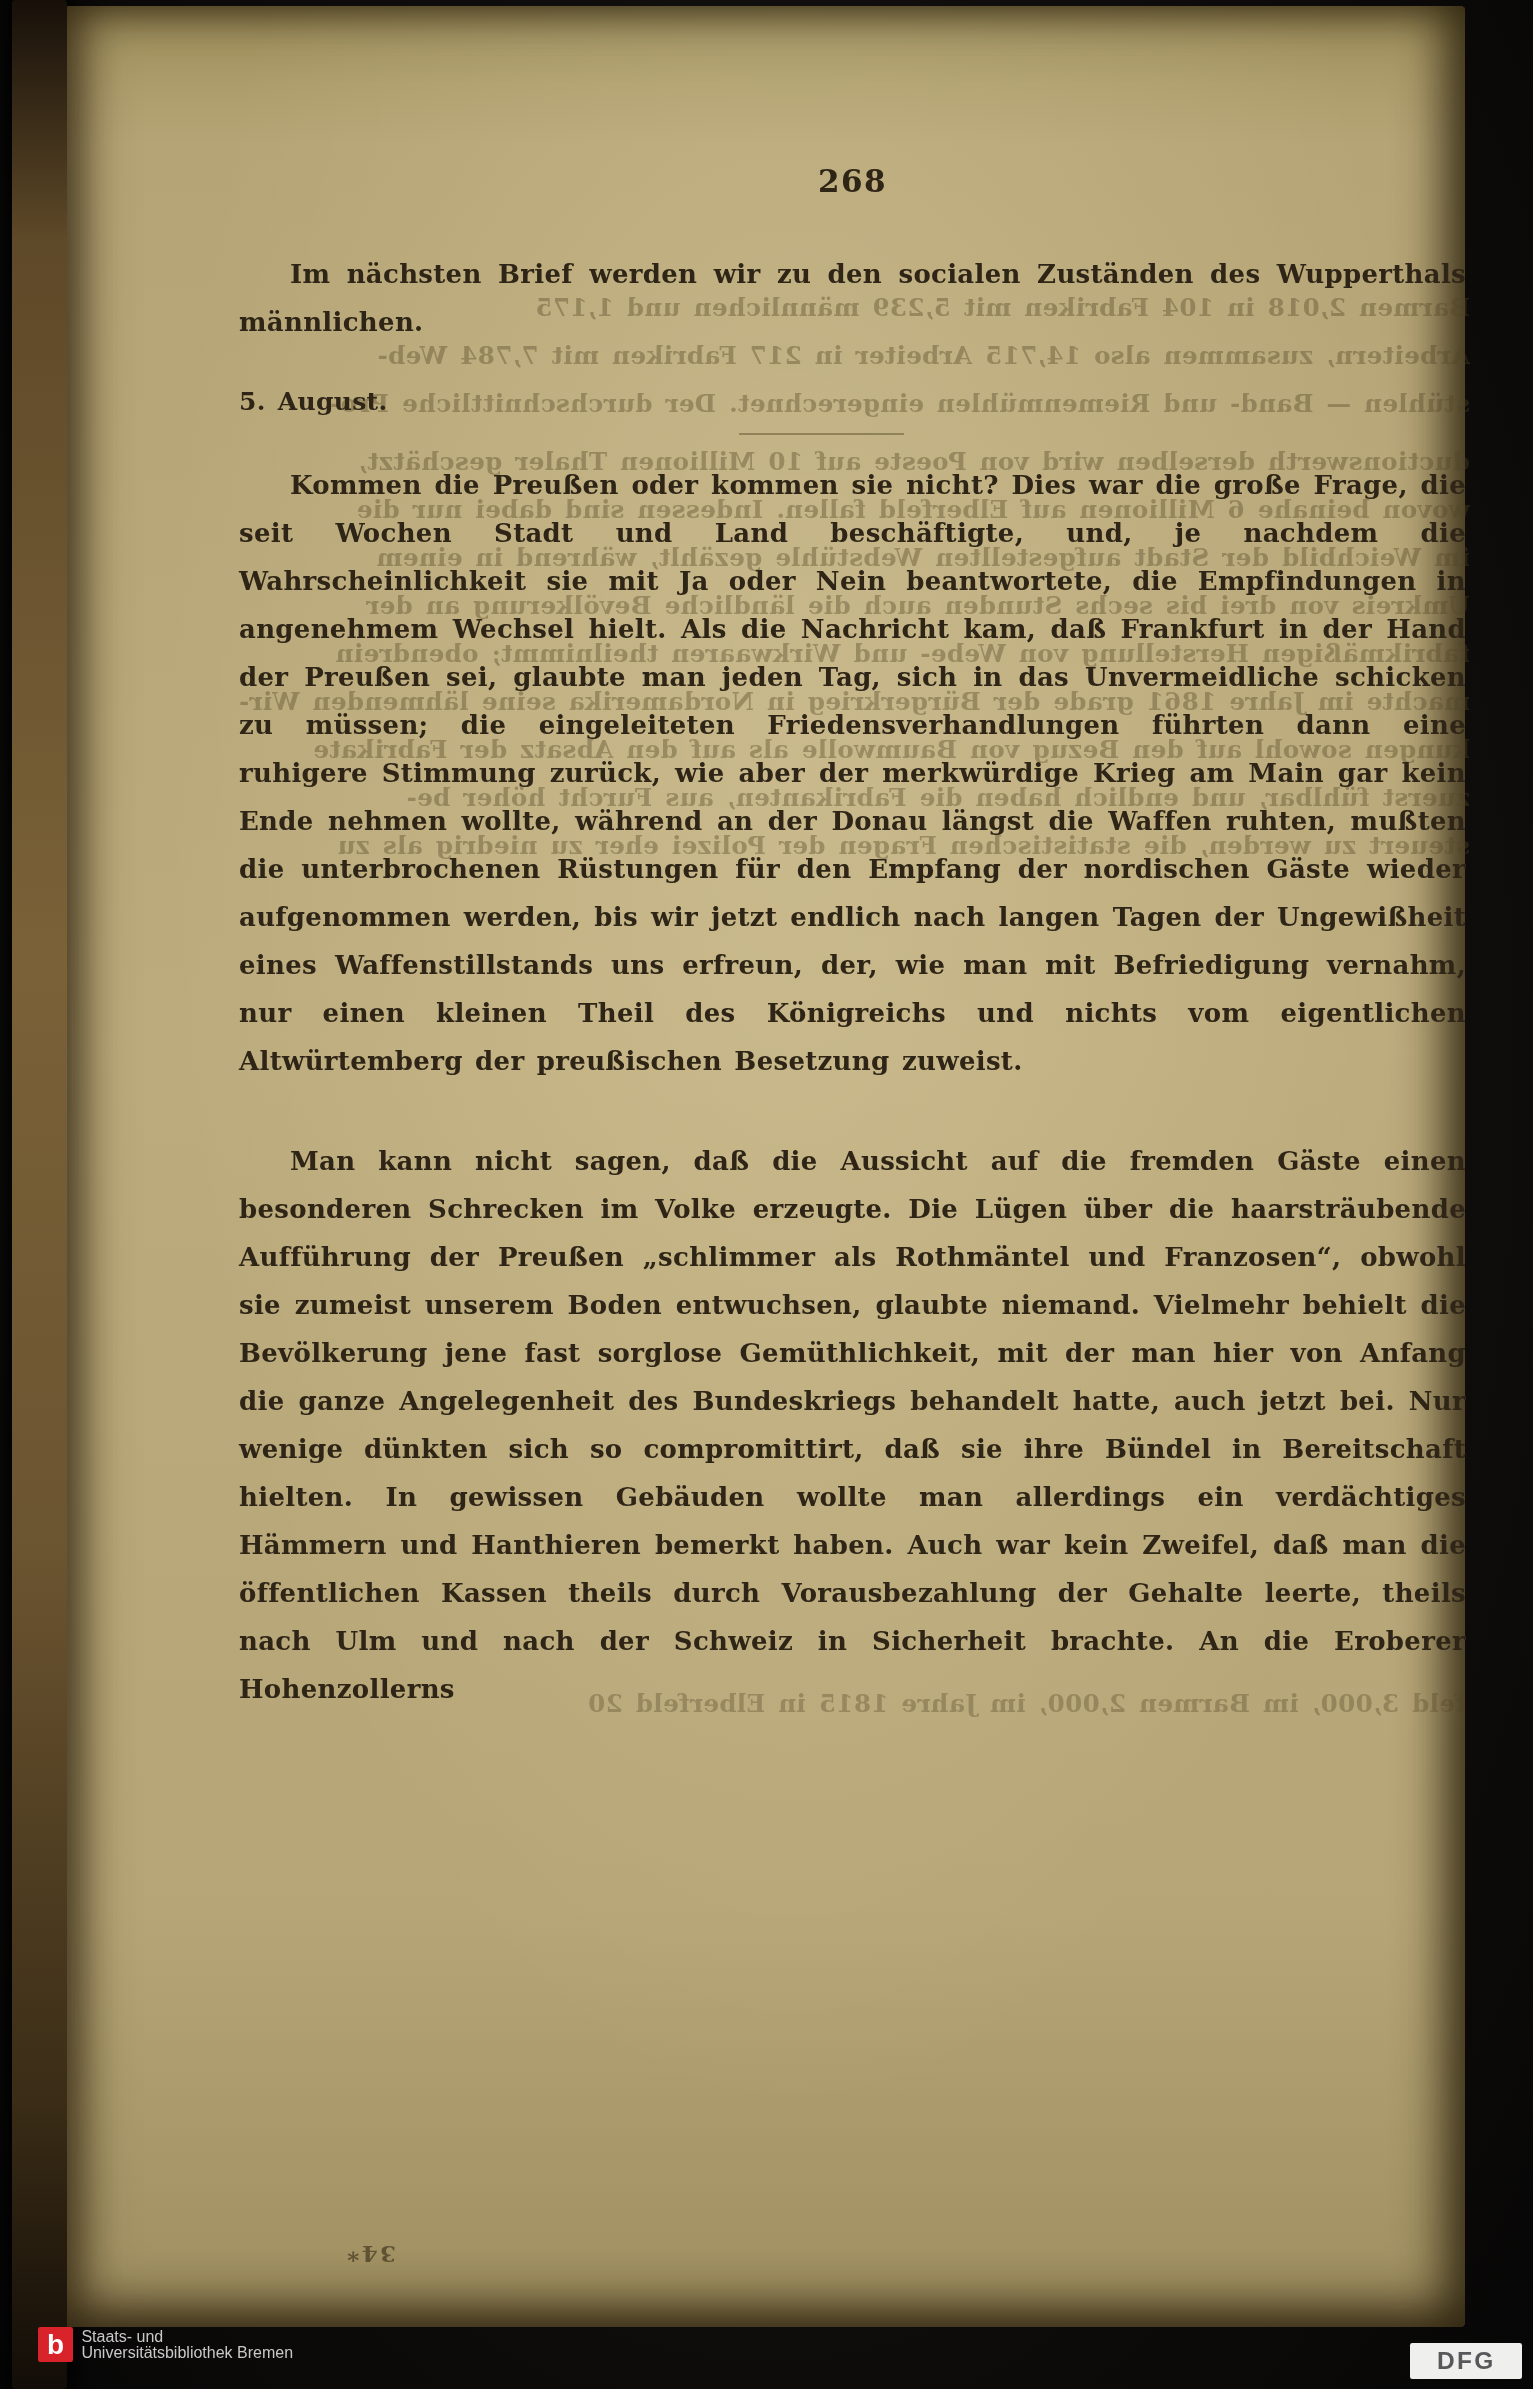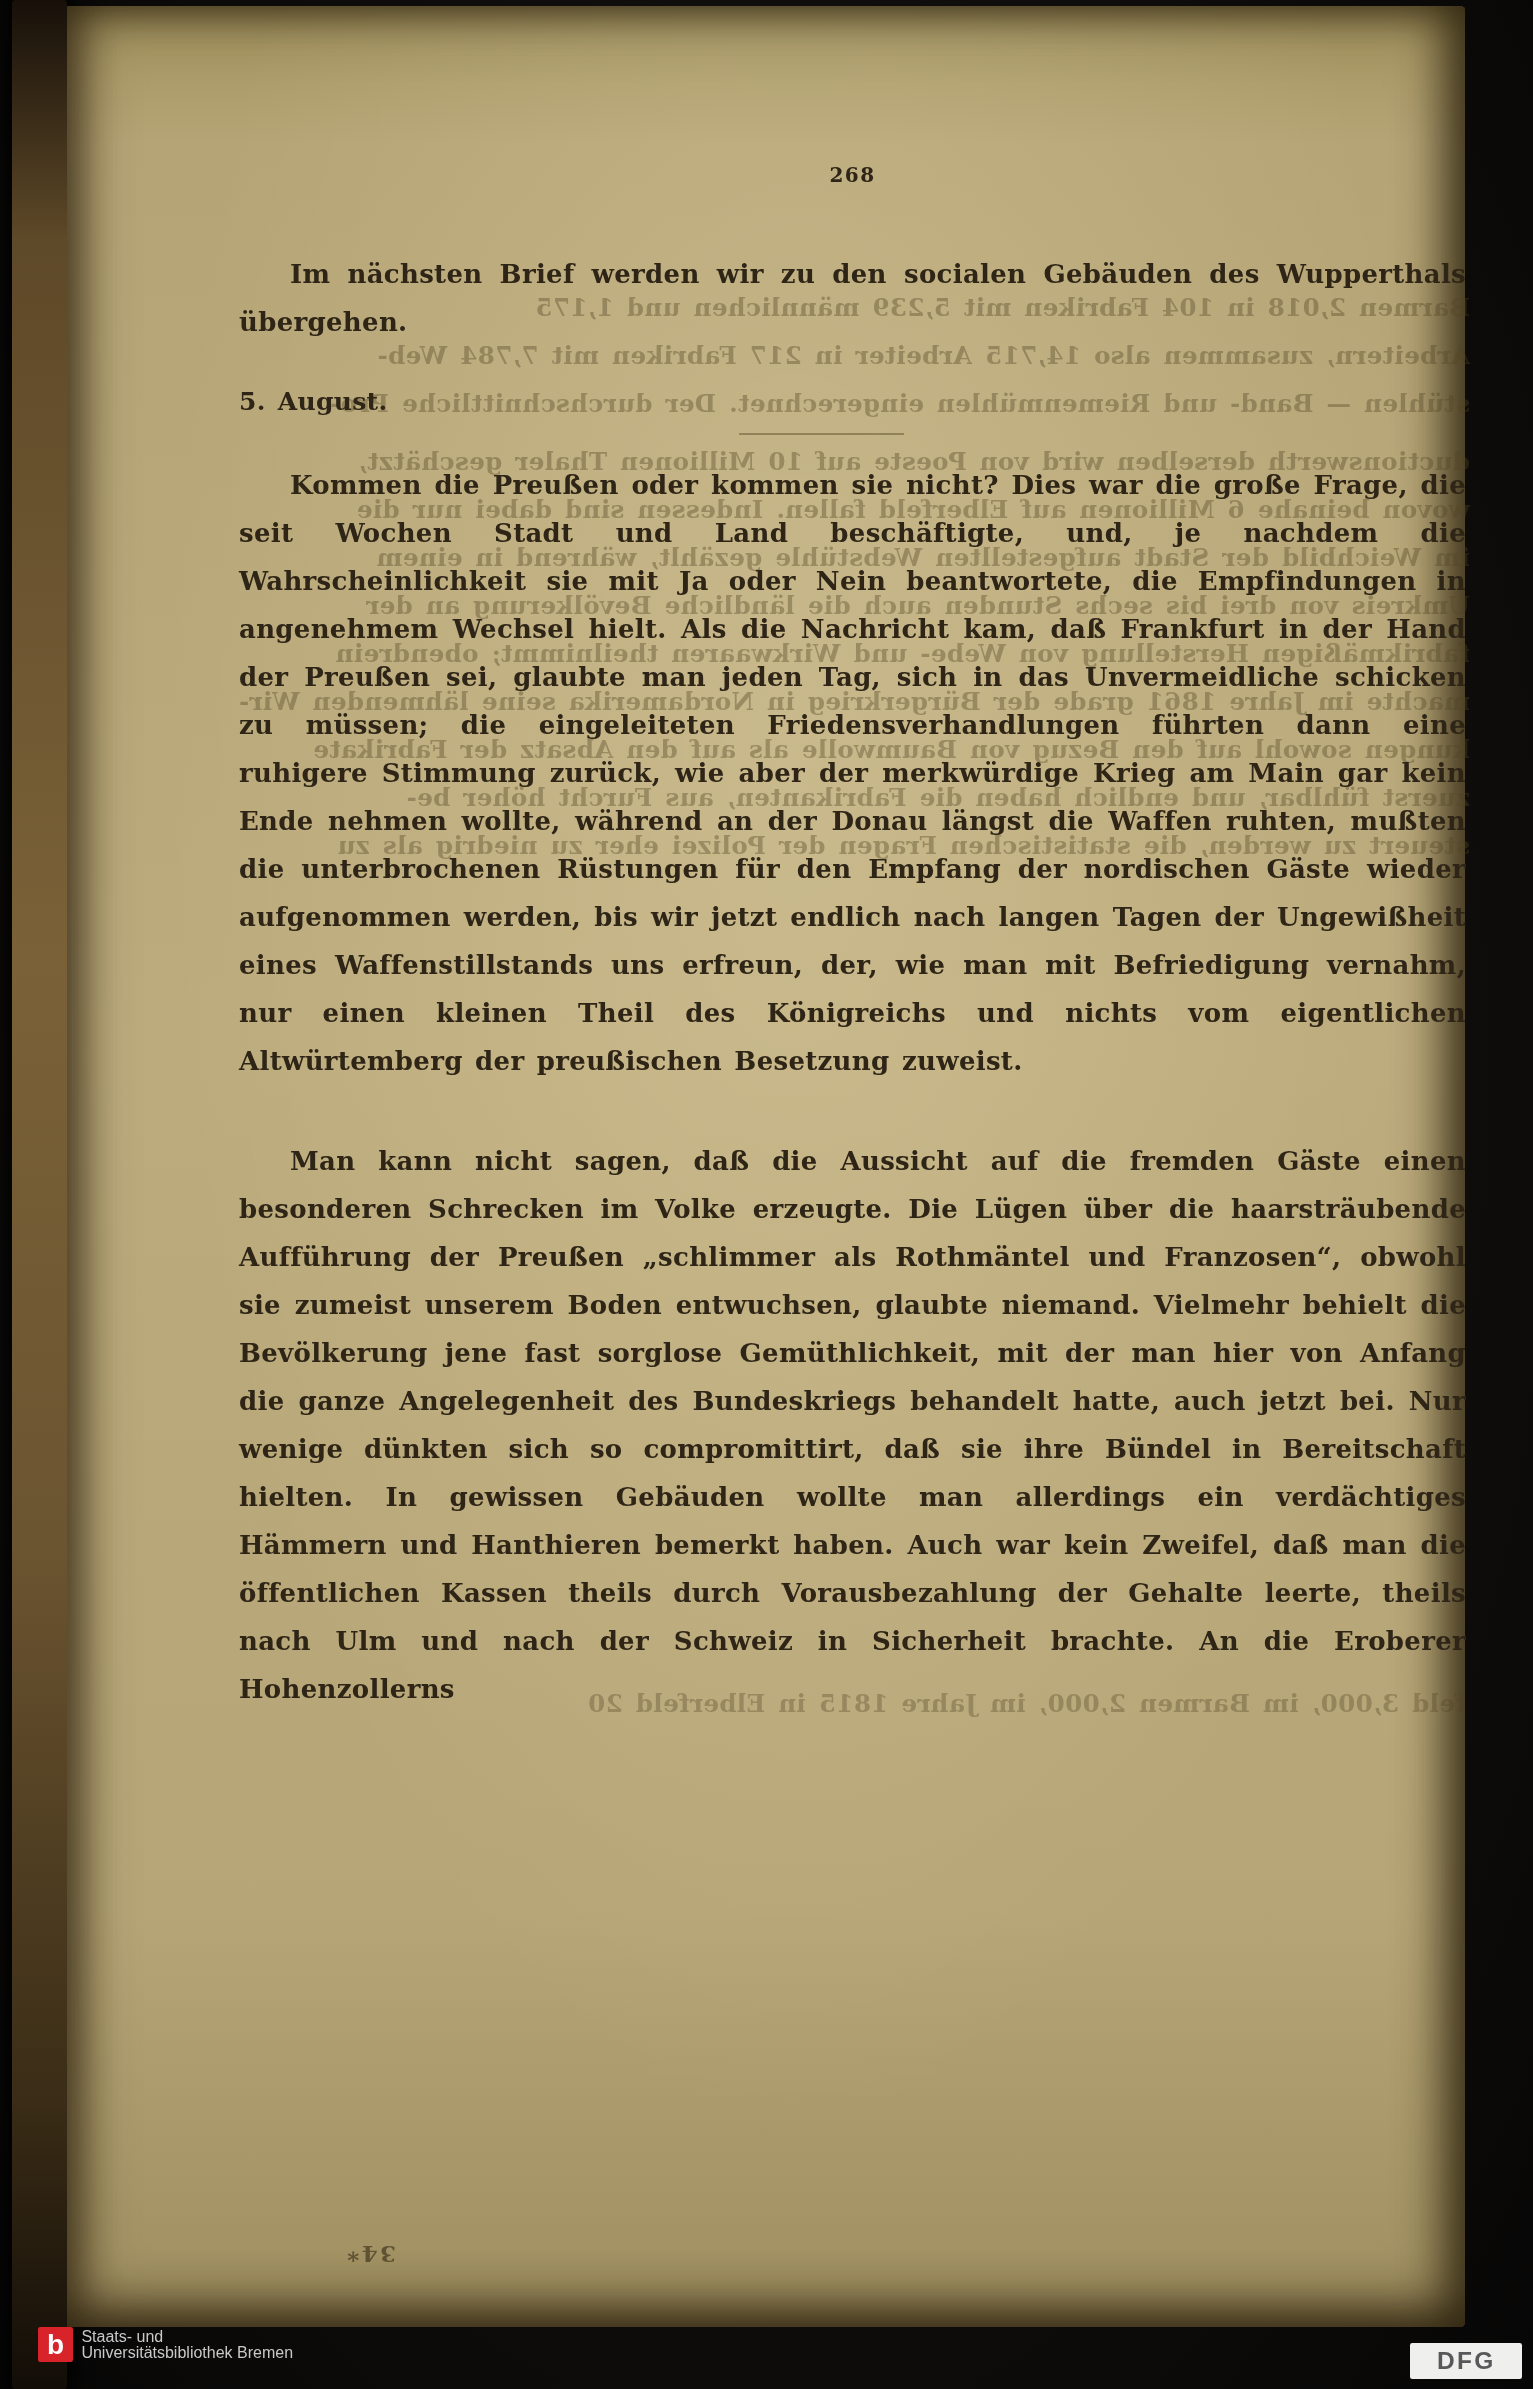--- a/index.html
+++ b/index.html
@@ -30,21 +30,21 @@
       inset 0 0 69px rgba(43,32,12,0.45),
       inset -21.5px 0 42px rgba(30,21,6,0.55),
       inset 17px 0 34px rgba(40,28,10,0.40),
       inset 0 -23px 46px rgba(35,25,8,0.45);
     border-radius: 1.5px 4.6px 4.6px 1.5px;
   }
 
   .pagenum {
     position: absolute; left: 172px; top: 157px; width: 1227px;
     text-align: center;
-    font-size: 20px; font-weight: bold; color: #2e2517;
+    font-size: 31px; font-weight: bold; color: #2e2517;
     letter-spacing: 1.5px;
   }
 
   
   .bleed {
     position: absolute; left: 107px; top: 278px; width: 1296px;
     transform: scaleX(-1);
     color: rgba(82, 68, 38, 0.38);
     font-size: 24.5px; font-weight: bold; line-height: 48px;
     text-align: justify;
@@ -148,21 +148,21 @@
     <div>fabrikmäßigen Herstellung von Webe- und Wirkwaaren theilnimmt; obendrein</div>
     <div>machte im Jahre 1861 grade der Bürgerkrieg in Nordamerika seine lähmenden Wir-</div>
     <div>kungen sowohl auf den Bezug von Baumwolle als auf den Absatz der Fabrikate</div>
     <div>zuerst fühlbar, und endlich haben die Fabrikanten, aus Furcht höher be-</div>
     <div>steuert zu werden, die statistischen Fragen der Polizei eher zu niedrig als zu</div>
   </div>
 
   <div class="bleed-line-mid">feld 3,000, im Barmen 2,000, im Jahre 1815 in Elberfeld 20</div>
 
   <div class="content">
-    <p class="para-transition">Im nächsten Brief werden wir zu den socialen Gebäuden des Wupperthals übergehen.</p>
+    <p class="para-transition">Im nächsten Brief werden wir zu den socialen Zuständen des Wupperthals männlichen.</p>
     <div class="dateline">5. August.</div>
     <p class="para-body-1">Kommen die Preußen oder kommen sie nicht? Dies war die große Frage, die seit Wochen Stadt und Land beschäftigte, und, je nachdem die Wahrscheinlichkeit sie mit Ja oder Nein beantwortete, die Empfindungen in angenehmem Wechsel hielt. Als die Nachricht kam, daß Frankfurt in der Hand der Preußen sei, glaubte man jeden Tag, sich in das Unvermeidliche schicken zu müssen; die eingeleiteten Friedensverhandlungen führten dann eine ruhigere Stimmung zurück, wie aber der merkwürdige Krieg am Main gar kein Ende nehmen wollte, während an der Donau längst die Waffen ruhten, mußten die unterbrochenen Rüstungen für den Empfang der nordischen Gäste wieder aufgenommen werden, bis wir jetzt endlich nach langen Tagen der Ungewißheit eines Waffenstillstands uns erfreun, der, wie man mit Befriedigung vernahm, nur einen kleinen Theil des Königreichs und nichts vom eigentlichen Altwürtemberg der preußischen Besetzung zuweist.</p>
     <p class="para-body-2">Man kann nicht sagen, daß die Aussicht auf die fremden Gäste einen besonderen Schrecken im Volke erzeugte. Die Lügen über die haarsträubende Aufführung der Preußen „schlimmer als Rothmäntel und Franzosen“, obwohl sie zumeist unserem Boden entwuchsen, glaubte niemand. Vielmehr behielt die Bevölkerung jene fast sorglose Gemüthlichkeit, mit der man hier von Anfang die ganze Angelegenheit des Bundeskriegs behandelt hatte, auch jetzt bei. Nur wenige dünkten sich so compromittirt, daß sie ihre Bündel in Bereitschaft hielten. In gewissen Gebäuden wollte man allerdings ein verdächtiges Hämmern und Hanthieren bemerkt haben. Auch war kein Zweifel, daß man die öffentlichen Kassen theils durch Vorausbezahlung der Gehalte leerte, theils nach Ulm und nach der Schweiz in Sicherheit brachte. An die Eroberer Hohenzollerns</p>
   </div>
 
   <div class="signature-mark">34*</div>
 
 </div>
 
 <div class="brand">

